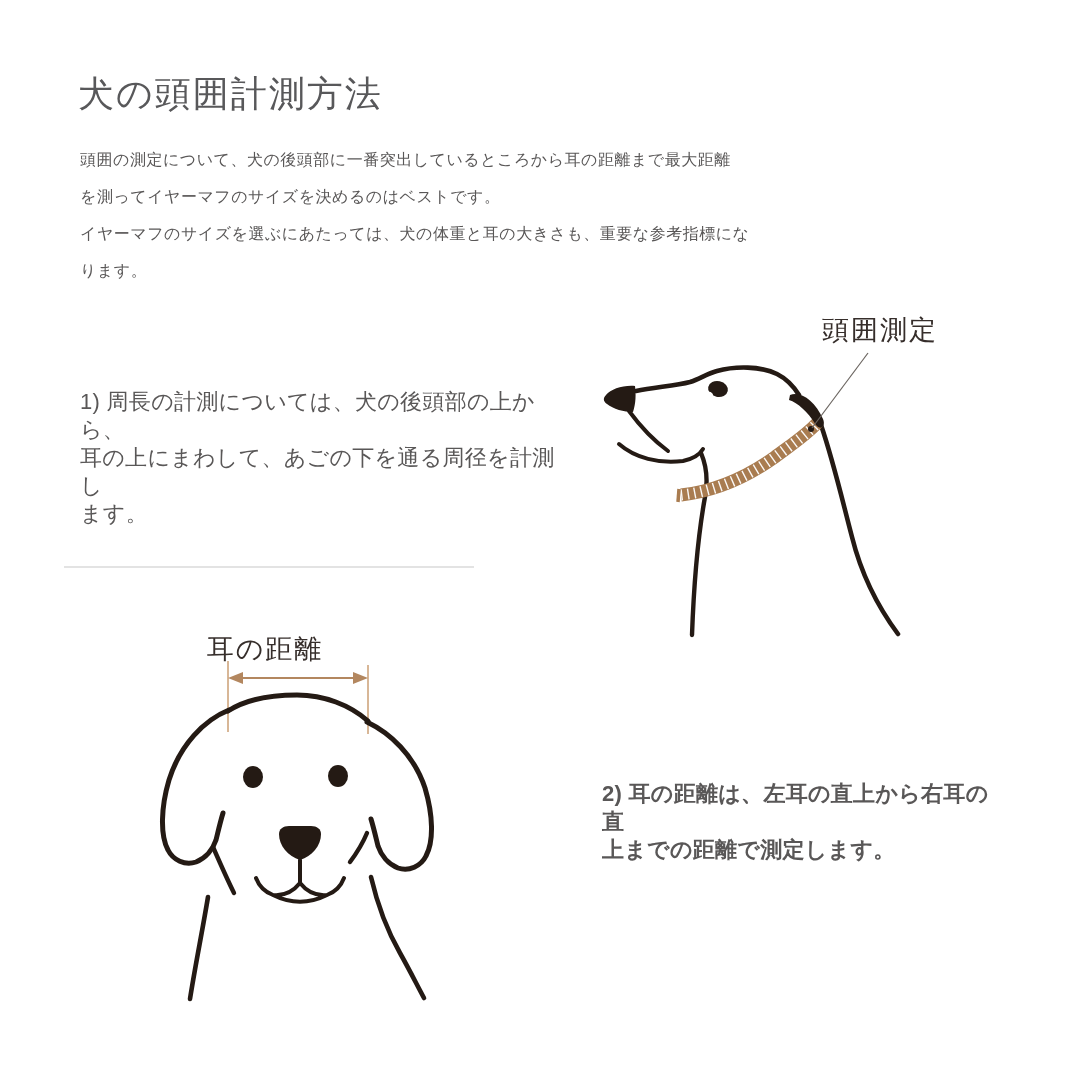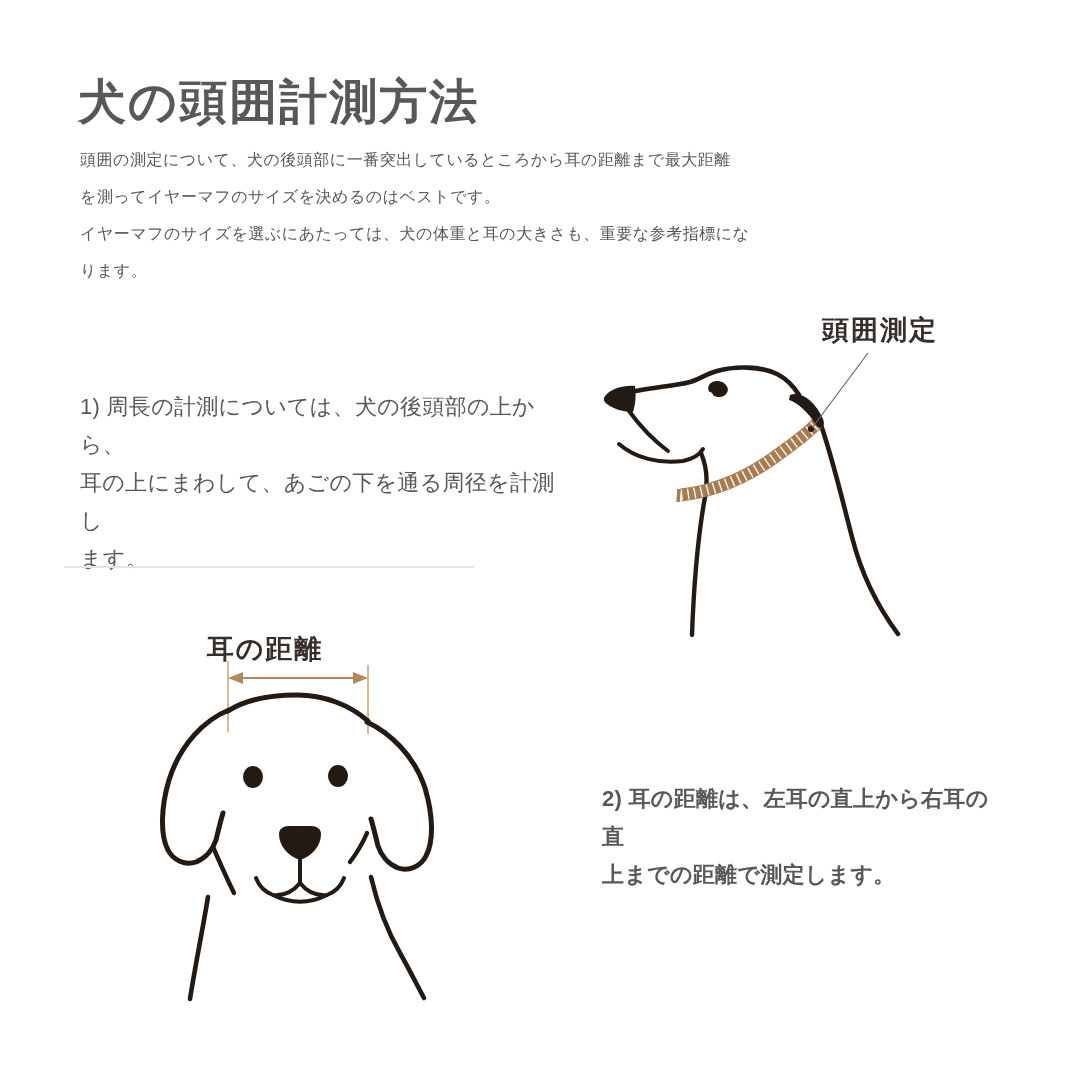--- a/index.html
+++ b/index.html
@@ -4,38 +4,38 @@
 <style>
   html,body{margin:0;padding:0;}
   body{
     width:1080px;height:1080px;position:relative;overflow:hidden;
     background:#ffffff;
     font-family:"Liberation Sans","DejaVu Sans",sans-serif;
   }
   .abs{position:absolute;}
   .title{
     left:78px;top:70px;
-    font-size:48px;font-weight:700;color:#58585a;letter-spacing:2px;
+    font-size:36px;font-weight:400;color:#58585a;letter-spacing:2px;
   }
   .intro{
     left:80px;top:141px;width:940px;
     font-size:16px;line-height:37px;color:#595757;
     white-space:pre-line;letter-spacing:0.5px;
   }
   .step{
-    font-size:22px;line-height:38px;color:#595757;
+    font-size:22px;line-height:28px;color:#595757;
     white-space:pre-line;letter-spacing:0.3px;
   }
   .step1{left:80px;top:388px;width:480px;}
   .step2{left:602px;top:780px;width:390px;font-weight:bold;}
   .divider{
     left:64px;top:566px;width:410px;height:2px;background:#e3e3e3;
   }
   .diagram-label{
-    font-size:27px;font-weight:700;color:#362e2b;letter-spacing:2px;
+    font-size:27px;font-weight:400;color:#362e2b;letter-spacing:2px;
   }
   .label1{left:822px;top:312px;}
   .label2{left:165px;top:631px;width:200px;text-align:center;}
   svg{position:absolute;overflow:visible;}
   .ink{stroke:#241a14;fill:none;stroke-linecap:round;stroke-linejoin:round;}
   .inkfill{fill:#241a14;stroke:none;}
 </style>
 </head>
 <body>
 

